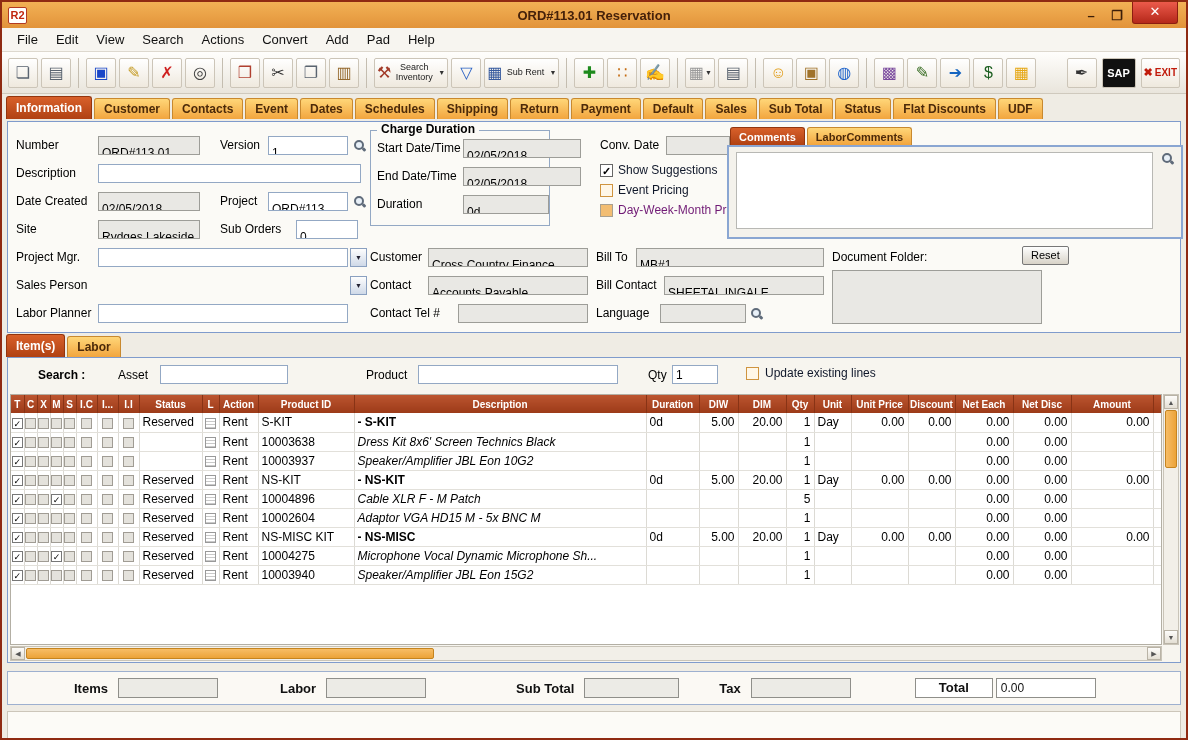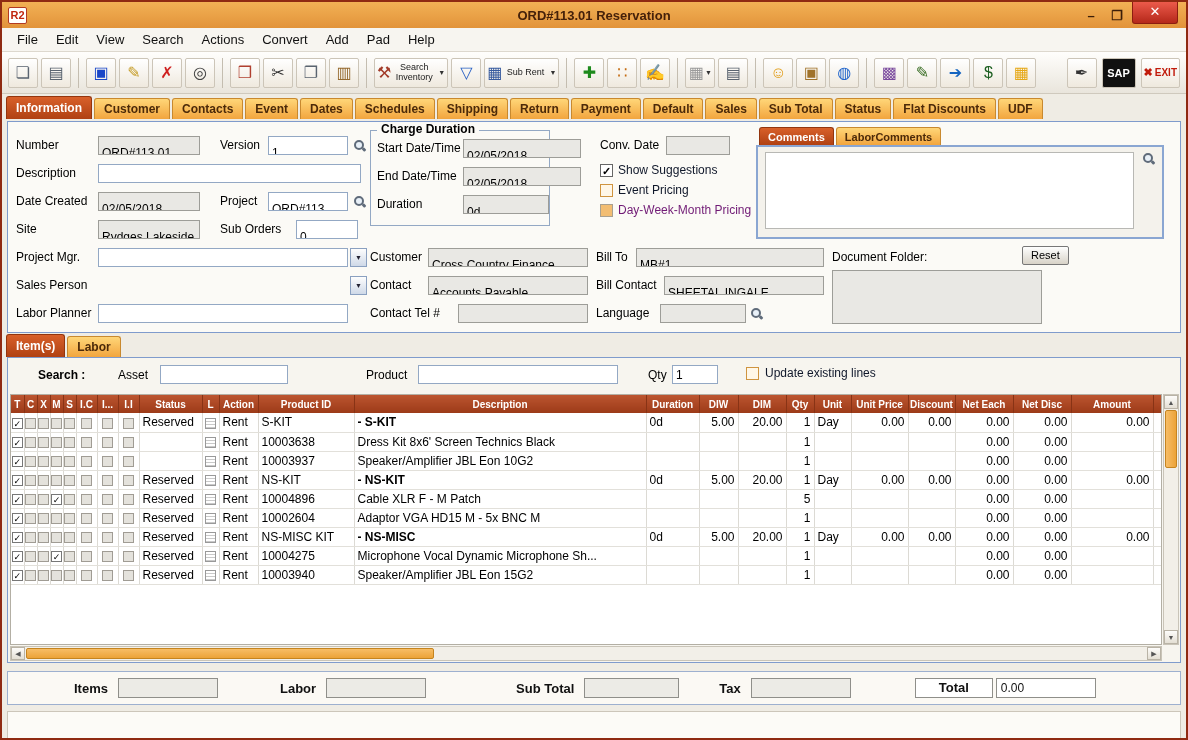--- a/index.html
+++ b/index.html
@@ -43,21 +43,21 @@
 .mag::before{content:'';position:absolute;left:1px;top:1px;width:6px;height:6px;border:2px solid #5f6b7a;border-radius:50%;background:#e8f0f8}
 .mag::after{content:'';position:absolute;left:9px;top:9px;width:4px;height:3px;background:#5f6b7a;transform:rotate(45deg);border-radius:1px}
 .dd{position:absolute;width:17px;height:19px;border:1px solid #8aa0c0;background:linear-gradient(#fdfdfd,#cfd9e8);font-size:7px;color:#223;display:flex;align-items:center;justify-content:center}
 .group{position:absolute;border:1px solid #93a8c4}
 .group-title{position:absolute;top:-9px;left:6px;background:#fbfaf6;padding:0 4px;font-weight:bold;font-size:12px;white-space:nowrap}
 .fcb{position:absolute;width:13px;height:13px;border:1px solid #666;background:#fff;font-size:11px;line-height:12px;text-align:center;font-weight:bold;color:#000}
 .fcb.orange{border-color:#cf9440;background:#fff7e8}
 .fcb.disabled{border-color:#a8a090;background:#f2bd72}
 .cb-lbl{position:absolute;font-size:12px;color:#0f172a;white-space:nowrap}
 .cb-lbl.disabled{color:#701a75}
-.comments{position:absolute;left:748px;top:3px;width:408px;height:114px}
+.comments{position:absolute;left:719px;top:3px;width:456px;height:114px}
 .mini-tabbar{display:flex;gap:2px;padding-left:3px;align-items:flex-end;height:20px}
 .mini-tab{height:18px;padding:0 8px;display:flex;align-items:center;font-size:11px;font-weight:bold;border-radius:3px 3px 0 0;border:1px solid #c8892f;border-bottom:none;background:linear-gradient(#ffd678,#f2a53e);color:#4c2a09}
 .mini-tab.active{background:linear-gradient(#d8602a,#b04113);border-color:#93350e;color:#fff}
 .comments-box{position:absolute;left:0;right:0;top:20px;bottom:0;border:2px solid #8aa6d2;background:#f4f2ec}
 .comments-inner{position:absolute;left:7px;top:5px;right:28px;bottom:8px;background:#fff;border:1px solid #b8b8b4;font-size:12px;padding:2px}
 .comments-box>.mag{right:7px;top:5px}
 .reset-btn{position:absolute;height:19px;padding:0 8px;border:1px solid #777;border-radius:2px;background:linear-gradient(#fefefe,#d8d3c8);font-size:11px;line-height:17px}
 .docbox{position:absolute;background:#e9e8e4;border:1px solid #9d9d98}
 
 .items-tabbar{height:24px;display:flex;align-items:flex-end;padding-left:4px;gap:2px;background:#efece4}
@@ -65,21 +65,21 @@
 .srch-bold{font-weight:bold}
 .table-wrap{position:absolute;left:2px;top:36px;right:18px;bottom:17px;background:#fff;border:1px solid #b3afa4;overflow:hidden}
 table.items{border-collapse:collapse;table-layout:fixed;width:1154px}
 table.items th{background:linear-gradient(#bc5530,#9c3a18);color:#fff;font-size:10px;font-weight:bold;height:18px;padding:0 1px;border-right:1px solid #883315;white-space:nowrap;overflow:hidden;text-align:center}
 table.items td{height:19px;font-size:12px;padding:0 3px;border-right:1px solid #dcdad4;border-bottom:1px solid #e2e0da;white-space:nowrap;overflow:hidden;color:#000}
 table.items td.ck{text-align:center;padding:0}
 .rcb{display:inline-block;width:11px;height:11px;border:1px solid #a09c94;background:#e4e2dc;font-size:9px;line-height:10px;vertical-align:middle;color:#000}
 .rcb.on{background:#fff;border-color:#777}
 .line-ic{display:inline-block;width:11px;height:11px;border:1px solid #999;background:repeating-linear-gradient(180deg,#fff 0 2px,#c9c9c9 2px 3px);vertical-align:middle}
 table.items td.ar{text-align:right}
-table.items td.desc.sub{}
+table.items td.desc.sub{font-style:italic}
 table.items td.desc.kit{font-weight:bold}
 .vscroll{position:absolute;top:36px;right:1px;width:16px;bottom:17px;background:#f2efe8;border:1px solid #c9c4b8}
 .hscroll{position:absolute;left:2px;right:18px;bottom:1px;height:15px;background:#f2efe8;border:1px solid #c9c4b8}
 .sb-btn{position:absolute;background:linear-gradient(#fdfcfa,#e4dfd4);border:1px solid #b9b3a6;color:#555;font-size:7px;display:flex;align-items:center;justify-content:center}
 .vscroll .sb-btn{left:0;right:0;height:14px}
 .vscroll .sb-btn.up{top:0}
 .vscroll .sb-btn.down{bottom:0}
 .vthumb{position:absolute;left:1px;right:1px;top:15px;height:58px;background:linear-gradient(90deg,#f7bd66,#eca338);border:1px solid #c5841f;border-radius:2px}
 .hscroll .sb-btn{top:0;bottom:0;width:14px}
 .hscroll .sb-btn.left{left:0}

